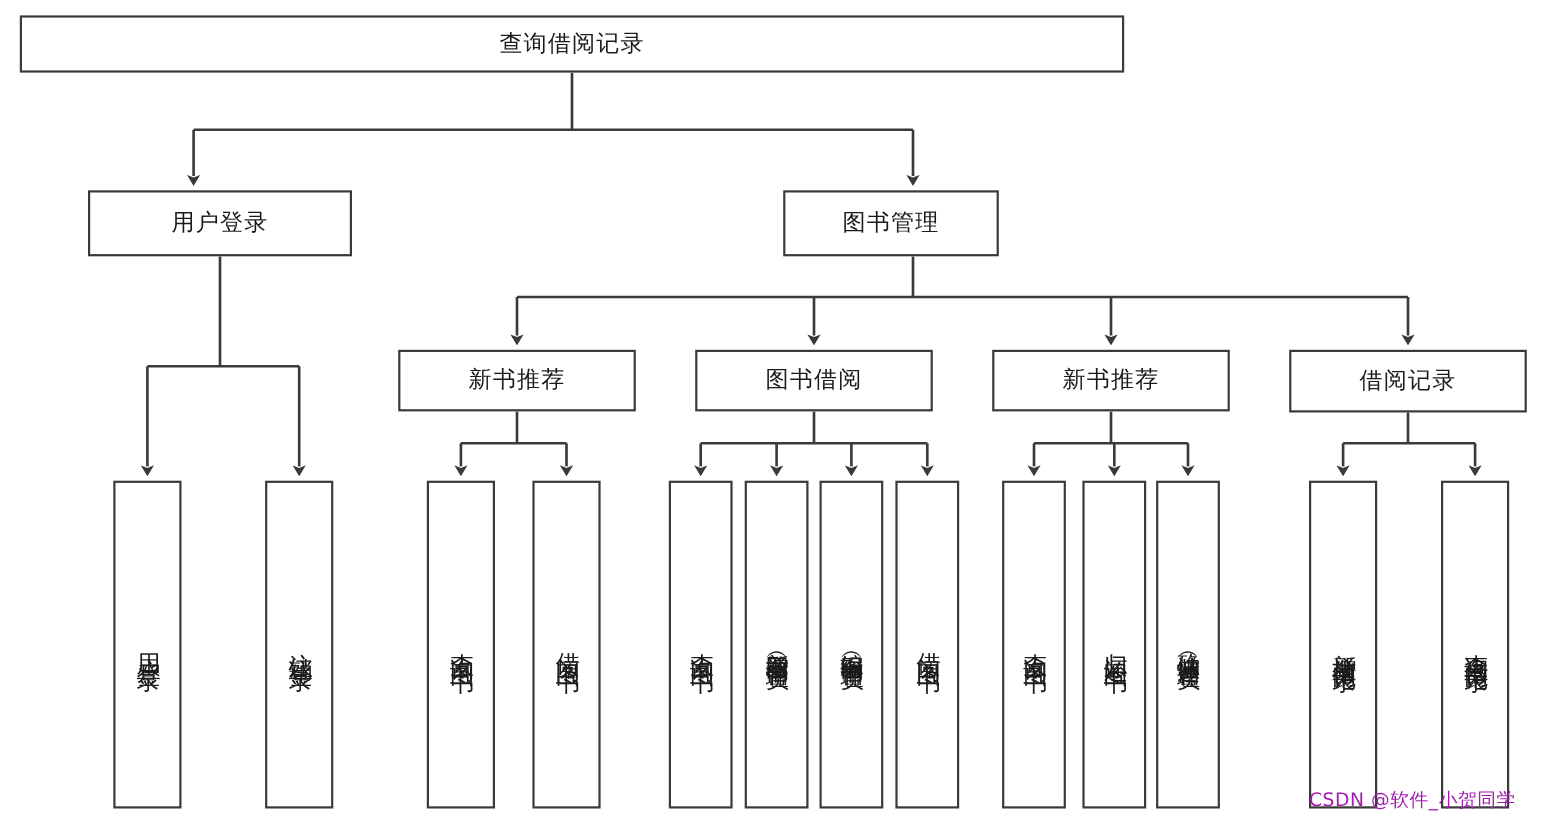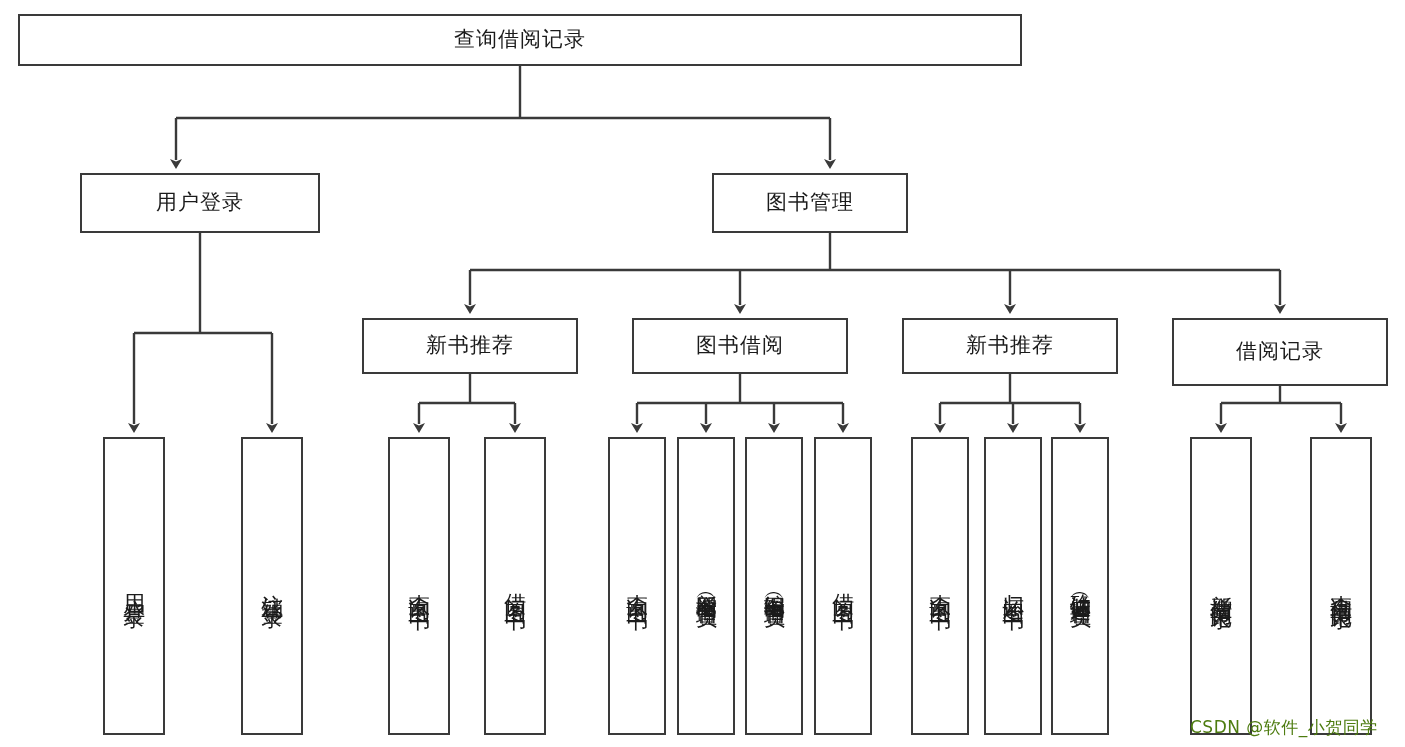--- a/index.html
+++ b/index.html
@@ -49,21 +49,21 @@
     padding: 4px 0;
   }
   .node.vert .vtext {
     writing-mode: vertical-rl;
     text-orientation: upright;
     white-space: nowrap;
   }
   .watermark {
     position: absolute;
     font-size: 17px;
-    color: #4d7c0f;
+    color: #a21caf;
     white-space: nowrap;
     letter-spacing: 0.5px;
   }
 </style>
 </head>
 <body>
 
 <div id="stage">
 
   <svg id="wires" viewBox="0 0 1405 747" xmlns="http://www.w3.org/2000/svg">
@@ -141,21 +141,21 @@
 
   <div class="node horiz" style="left:632px; top:318px; width:216px; height:56px;">
     <span>图书借阅</span>
   </div>
   <div class="node horiz" style="left:362px; top:318px; width:216px; height:56px;">
     <span>新书推荐</span>
   </div>
   <div class="node horiz" style="left:902px; top:318px; width:216px; height:56px;">
     <span>新书推荐</span>
   </div>
-  <div class="node horiz" style="left:1172px; top:318px; width:216px; height:68px;">
+  <div class="node horiz" style="left:1172px; top:318px; width:216px; height:57px;">
     <span>借阅记录</span>
   </div>
 
   <div class="node vert" style="left:103px; top:437px; width:62px; height:298px;">
     <span class="vtext">用户登录</span>
   </div>
   <div class="node vert" style="left:241px; top:437px; width:62px; height:298px;">
     <span class="vtext">注销登录</span>
   </div>
 

